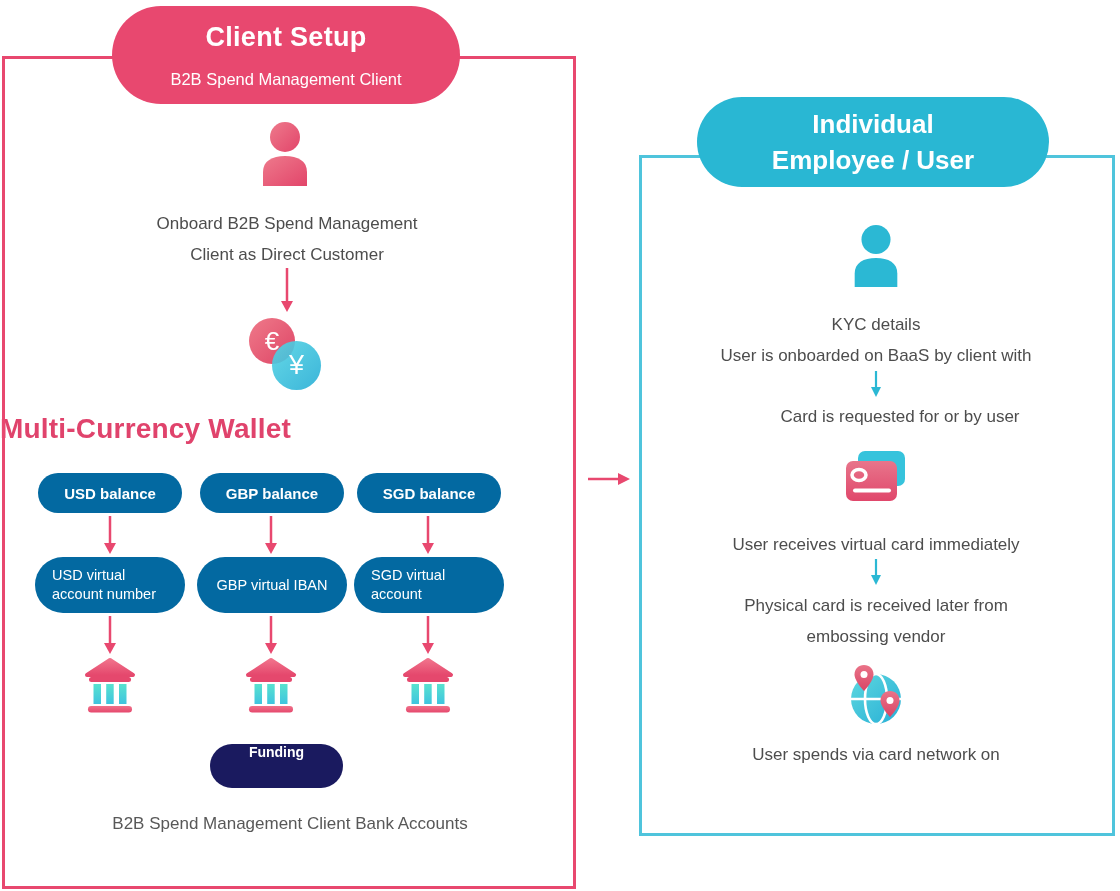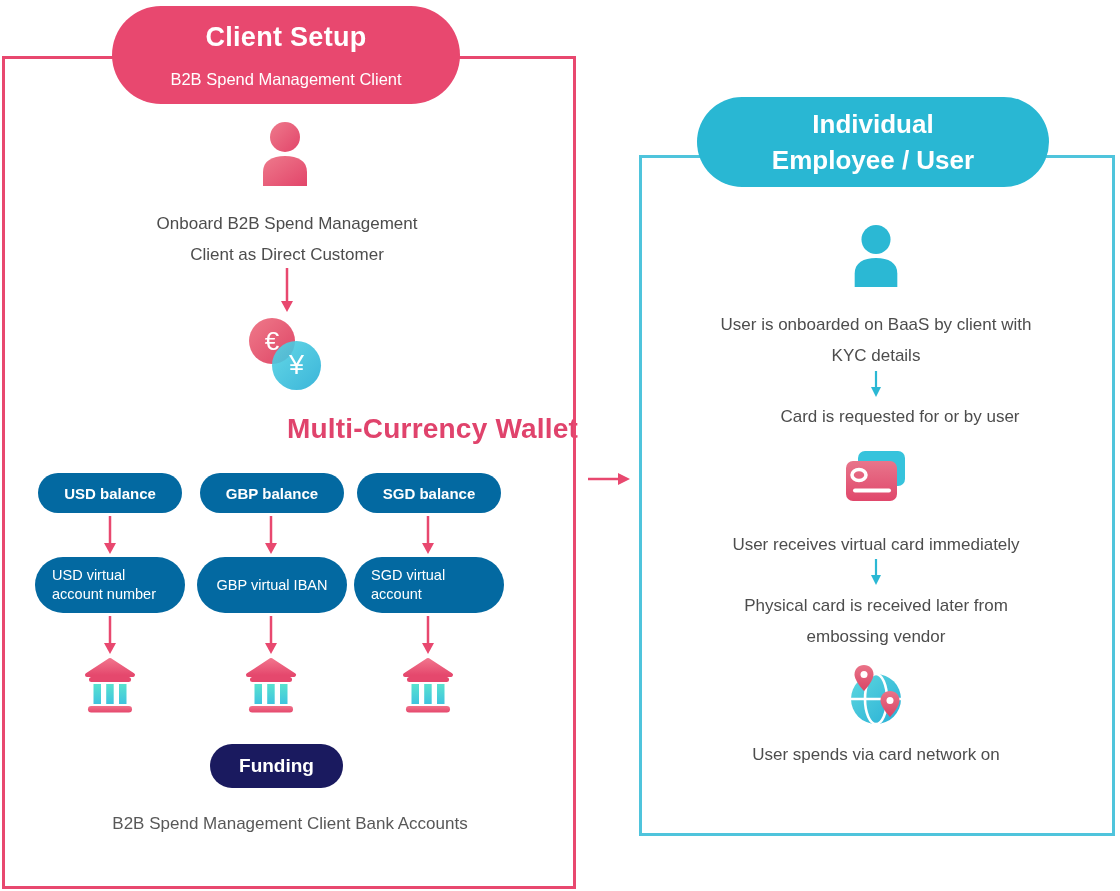--- a/index.html
+++ b/index.html
@@ -38,21 +38,21 @@
   .pill-sub { font-size: 16.5px; font-weight: 400; }
   .pill-title-line { font-size: 26px; font-weight: 700; line-height: 36px; }
 
   
   .gray-text {
     position: absolute; text-align: center; color: #4D4D4D;
     font-size: 17px; line-height: 31px;
   }
 
   .wallet-title {
-    position: absolute; left: 0; top: 413px; width: 578px; text-align: right;
+    position: absolute; left: 0; top: 413px; width: 578px; text-align: left;
     color: #E0436C; font-size: 28px; font-weight: 700; letter-spacing: 0.2px;
   }
 
   
   .coin {
     position: absolute; border-radius: 50%; color: #fff;
     display: flex; align-items: center; justify-content: center; font-weight: 500;
   }
   .coin.euro {
     left: 249px; top: 318px; width: 46px; height: 46px; font-size: 26px;
@@ -68,22 +68,22 @@
     position: absolute; background: #0369a1; color: #fff;
     display: flex; align-items: center; justify-content: center; text-align: left;
   }
   .balance-pill { top: 473px; width: 144px; height: 40px; border-radius: 20px; font-size: 15px; font-weight: 700; }
   .virtual-pill { top: 557px; width: 150px; height: 56px; border-radius: 28px; font-size: 14.5px; line-height: 19px; }
   .virtual-pill .wrap2 { max-width: 116px; }
 
   .funding-pill {
     position: absolute; left: 210px; top: 744px; width: 133px; height: 44px;
     background: #1A1A5F; border-radius: 22px; color: #fff;
-    display: flex; align-items: center; justify-content: center;
-    font-size: 19px; font-weight: 700;
+    display: flex; align-items: flex-start; justify-content: center;
+    font-size: 14px; font-weight: 700;
   }
 
   .footer-text {
     position: absolute; left: 5px; top: 814px; width: 570px; text-align: center;
     color: #585858; font-size: 17px;
   }
 
   svg { display: block; }
 </style>
 </head>
@@ -224,22 +224,22 @@
     <div class="pill-title-line">Individual</div>
     <div class="pill-title-line">Employee / User</div>
   </div>
 
   <svg class="abs" style="left:852px; top:225px;" width="48" height="62" viewBox="0 0 48 64">
     <circle cx="24" cy="15" r="15" fill="#2BB8D4"></circle>
     <path d="M2 64 V50 C2 39 11 34 24 34 C37 34 46 39 46 50 V64 Z" fill="#2BB8D4"></path>
   </svg>
 
   <div class="gray-text" style="left:656px; top:309px; width:440px;">
+    <div>KYC details</div>
     <div>User is onboarded on BaaS by client with</div>
-    <div>KYC details</div>
   </div>
 
   <svg class="abs" style="left:869px; top:371px;" width="14" height="26" viewBox="0 0 14 26">
     <line x1="7" y1="0" x2="7" y2="17" stroke="#2BB8D4" stroke-width="2.2"></line>
     <polygon points="2,16 12,16 7,26" fill="#2BB8D4"></polygon>
   </svg>
 
   <div class="gray-text" style="left:680px; top:401px; width:440px;">
     <div>Card is requested for or by user</div>
   </div>

